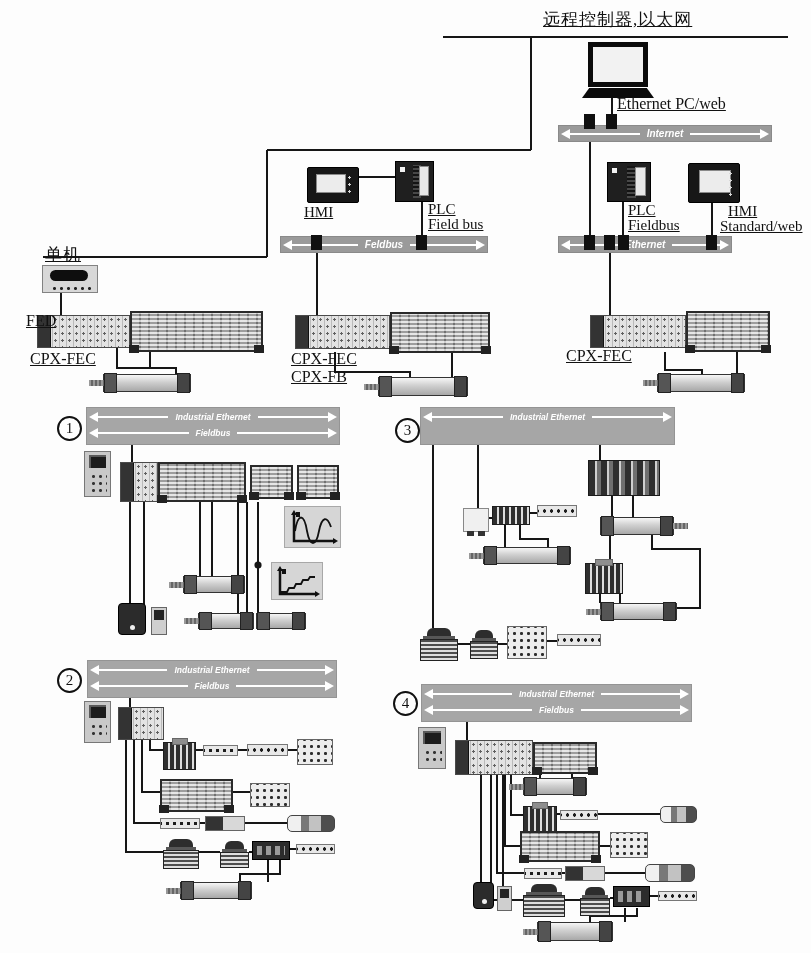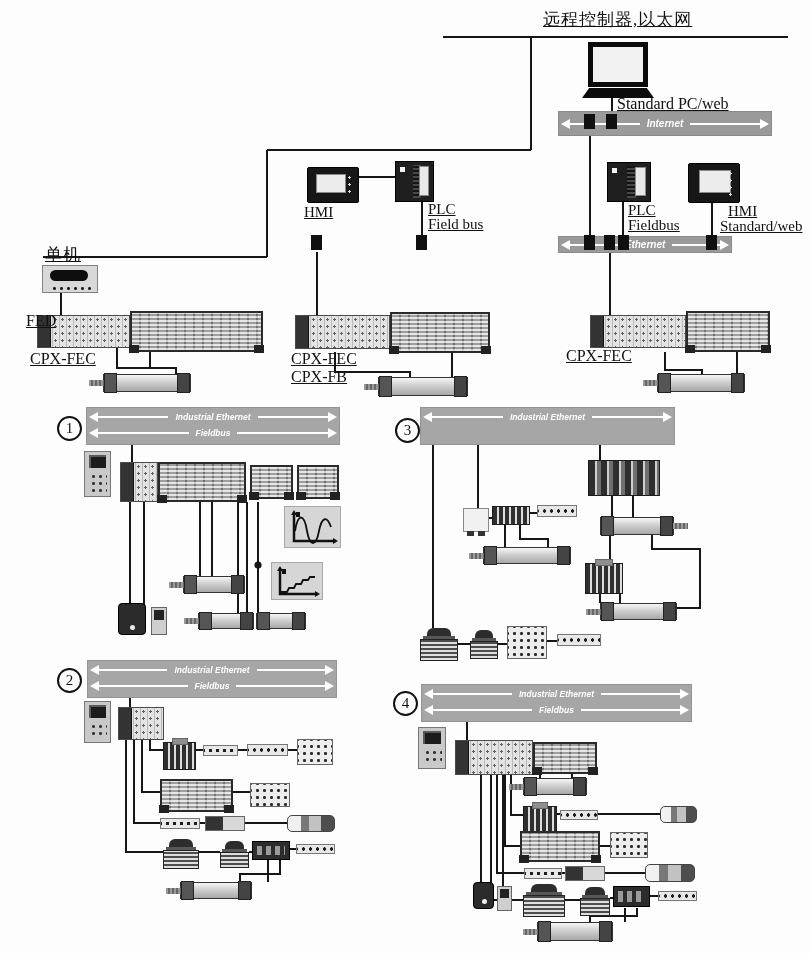--- a/index.html
+++ b/index.html
@@ -213,23 +213,23 @@
     </g>
   </svg>
 
   <div class="lbl cn" style="left:45px;top:246px">单机</div>
   <div class="lbl cn" style="left:543px;top:11px">远程控制器,以太网</div>
 
   <div class="dev laptop" style="left:580px;top:42px;width:76px;height:56px">
     <div class="scr"></div>
     <div class="base"></div>
   </div>
-  <div class="lbl en" style="left:617px;top:95px">Standard PC/web</div>
-
-  <div class="busbar" style="left:558px;top:111px;width:214px;height:25px">
+  <div class="lbl en" style="left:617px;top:95px">Ethernet PC/web</div>
+
+  <div class="busbar" style="left:558px;top:125px;width:214px;height:17px">
     <div class="busrow">
         <span class="busline"></span>
         <span class="ar l"></span>
       <span class="buslbl">Internet</span>
       <span class="ar r"></span>
       </div>
   </div>
   <div class="bnode" style="left:584px;top:114px"></div>
   <div class="bnode" style="left:606px;top:114px"></div>
 
@@ -279,20 +279,28 @@
   <div class="lbl en-s" style="left:304px;top:204px">HMI</div>
 
   <div class="dev plc-dev" style="left:395px;top:161px;width:39px;height:41px">
     <i class="led"></i>
       <i class="vent"></i>
       <i class="slot"></i>
   </div>
   <div class="lbl en-s" style="left:428px;top:201px">PLC</div>
   <div class="lbl en-s" style="left:428px;top:216px">Field bus</div>
 
+  <div class="busbar" style="left:280px;top:236px;width:208px;height:17px">
+    <div class="busrow">
+        <span class="busline"></span>
+        <span class="ar l"></span>
+      <span class="buslbl">Feldbus</span>
+      <span class="ar r"></span>
+      </div>
+  </div>
   <div class="bnode" style="left:311px;top:235px"></div>
   <div class="bnode" style="left:416px;top:235px"></div>
 
   <div class="dev cpx-body" style="left:295px;top:315px;width:95px;height:34px">
       <i class="cap"></i>
     </div>
   <div class="dev cpx-valve" style="left:390px;top:312px;width:100px;height:41px"></div>
   <div class="lbl en" style="left:291px;top:350px">CPX-FEC</div>
   <div class="lbl en" style="left:291px;top:368px">CPX-FB</div>
   <div class="dev cylinder" style="left:378px;top:377px;width:90px;height:19px">

